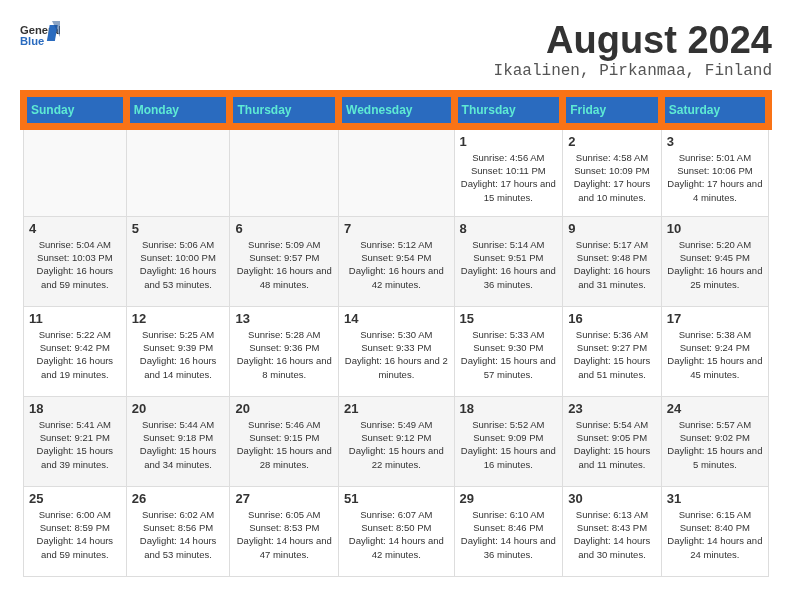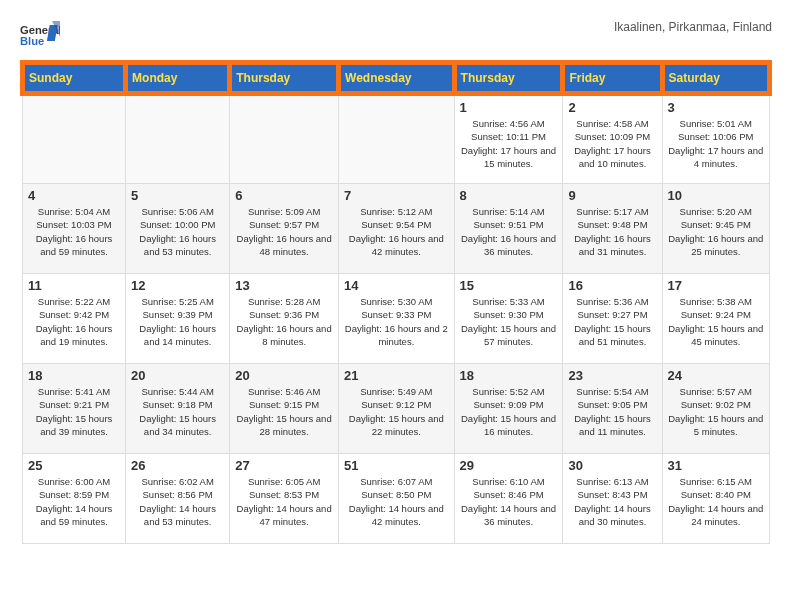--- a/index.html
+++ b/index.html
@@ -28,35 +28,36 @@
     .title-section {
       text-align: right;
     }
     .calendar-title {
       font-size: 38px;
       font-weight: bold;
       color: #333;
       line-height: 1.1;
     }
     .calendar-subtitle {
-      font-size: 12px;
+      font-size: 16px;
       color: #555;
+      font-family: Liberation Mono, monospace;
     }
     table {
       width: 100%;
       border-collapse: collapse;
     }
     th {
       background-color: #2a6bbf;
-      color: #fde047;
+      color: #5eead4;
       font-size: 12px;
       font-weight: bold;
       padding: 6px 4px;
       text-align: left;
-      border: 5px solid #f97316;
+      border: 7px solid #f97316;
     }
     td {
       border: 1px solid #ddd;
       padding: 4px 5px;
       vertical-align: top;
       font-size: 10px;
       color: #333;
       min-height: 80px;
       height: 90px;
       background: #fff;
@@ -86,20 +87,21 @@
 <div class="header-section">
   <div class="logo-wrapper">
     <svg class="logo-icon" viewBox="0 0 50 35" xmlns="http://www.w3.org/2000/svg">
       <text x="0" y="16" font-size="14" font-weight="bold" fill="#333">General</text>
       <text x="0" y="30" font-size="14" font-weight="bold" fill="#2a6bbf">Blue</text>
       <polygon points="38,5 48,5 48,25 38,25" fill="#2a6bbf" transform="skewX(-10)"></polygon>
       <polygon points="40,0 50,0 50,20" fill="#1a4a8a" opacity="0.5"></polygon>
     </svg>
   </div>
   <div class="title-section">
+    <div class="calendar-title">August 2024</div>
     <div class="calendar-subtitle">Ikaalinen, Pirkanmaa, Finland</div>
   </div>
 </div>
 
 <table>
   <thead>
     <tr>
       <th>Sunday</th>
       <th>Monday</th>
       <th>Thursday</th>

